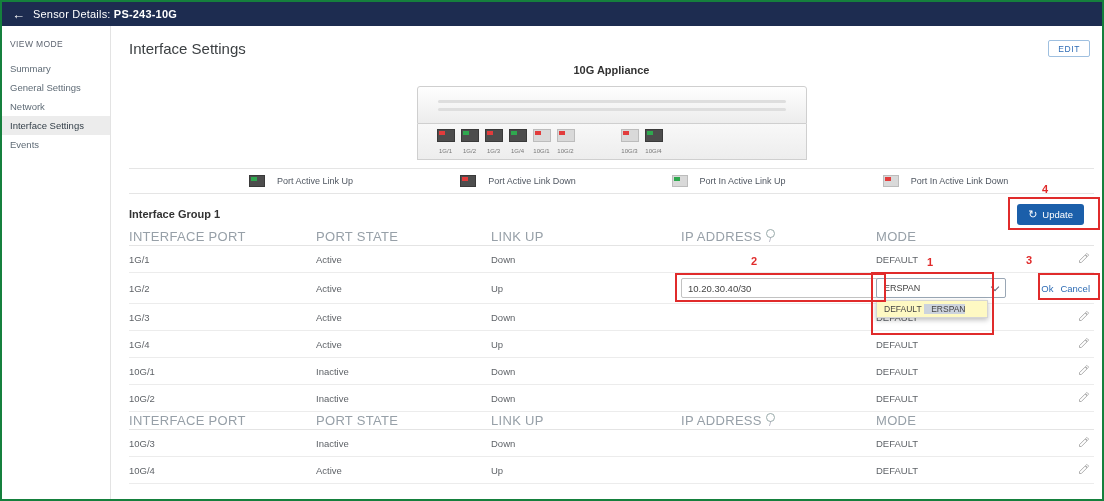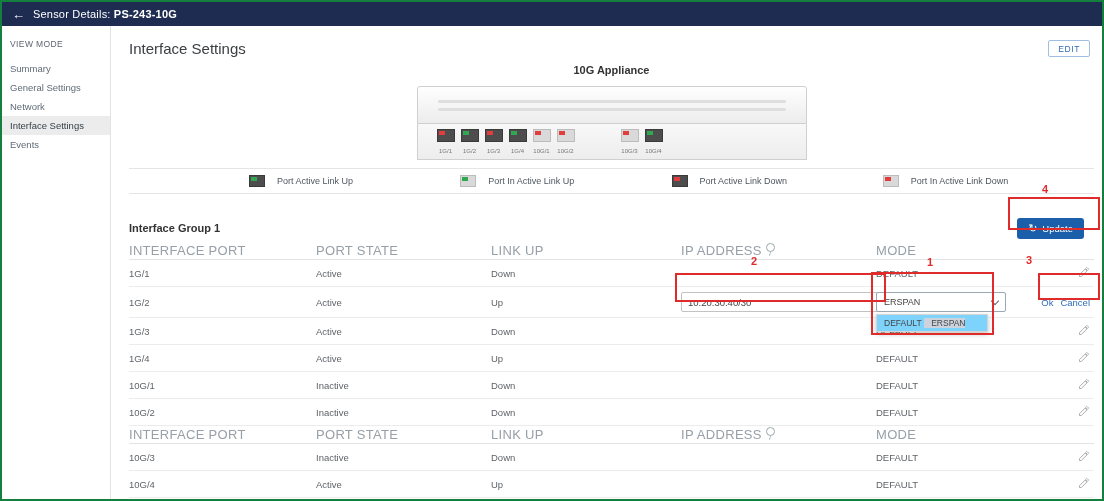--- a/index.html
+++ b/index.html
@@ -53,21 +53,21 @@
   .down .led { background:#e23c3c; }
   .pcell .plabel { display:block; font-size:6px; color:#777; margin-top:2px; }
 
   .legend { margin-top:8px; height:26px; border-top:1px solid #e5e5e5;
             border-bottom:1px solid #e5e5e5; display:flex; align-items:center;
             padding-left:120px; }
   .legend-item { flex:1; display:flex; align-items:center; gap:12px; font-size:9px; color:#4f5660; }
   .legend-item .port { width:16px; height:12px; }
 
   .group-head { display:flex; justify-content:space-between; align-items:center;
-                margin-top:20px; height:28px; padding-right:10px; }
+                margin-top:6px; height:28px; padding-right:10px; }
   .group-head h2 { font-size:11px; color:#333; }
   .group-head.second { height:24px; margin-top:6px; }
   .update-btn { display:flex; align-items:center; gap:5px; height:21px; padding:0 11px;
                 background:#1b5faa; color:#fff; border:none; border-radius:3px;
                 font-size:9.5px; cursor:pointer; font-family:inherit; }
   .refresh-icon { font-size:11px; line-height:1; }
 
   .thead, .trow { display:grid; grid-template-columns:187px 175px 190px 195px 160px 1fr;
                   align-items:center; }
   .thead { height:18px; font-size:13px; color:#97a0a8; letter-spacing:.3px;
@@ -80,21 +80,21 @@
           margin-left:4px; text-align:center; vertical-align:-1px; }
   .info::after { content:"i"; font-size:7px; line-height:9px; color:#99a; font-style:italic; }
 
   .ip-input { width:198px; height:20px; border:1px solid #c2c2c2; border-radius:2px;
               padding:0 6px; font-size:9.5px; color:#444; font-family:inherit; }
   .select { position:relative; display:flex; align-items:center; width:130px; height:20px;
             border:1px solid #9aa7b5; border-radius:2px; background:#fff; padding:0 7px;
             font-size:9px; color:#444; cursor:pointer; }
   .chev { width:6px; height:6px; border-right:1px solid #667; border-bottom:1px solid #667;
           transform:rotate(45deg); margin-left:auto; margin-top:-3px; }
-  .options { position:absolute; top:21px; left:-1px; width:112px; background:#7dd3fc;
+  .options { position:absolute; top:21px; left:-1px; width:112px; background:#fef9c3;
              border:1px solid #d5d5d5; box-shadow:0 2px 5px rgba(0,0,0,.25); z-index:5; }
   .opt { height:16px; line-height:16px; padding-left:7px; font-size:8.5px; color:#444; cursor:pointer; }
   .opt.selected { background:#ccd3dd; }
   .link { font-size:9.5px; cursor:pointer; text-decoration:none; }
   .link.ok { color:#2f6db5; margin-right:7px; }
   .link.cancel { color:#2f6db5; }
 
   
   .abox { position:absolute; border:2px solid #e02b2b; z-index:9; pointer-events:none; }
   .alabel { position:absolute; color:#e02b2b; font-weight:bold; font-size:11px; z-index:9;
@@ -162,30 +162,30 @@
     </div>
 
     <div class="legend">
       <span class="legend-item">
           <span class="port active up">
             <i class="led"></i>
           </span>
           <span>Port Active Link Up</span>
         </span>
       <span class="legend-item">
+          <span class="port active down">
+            <i class="led"></i>
+          </span>
+          <span>Port Active Link Down</span>
+        </span>
+      <span class="legend-item">
           <span class="port inactive up">
             <i class="led"></i>
           </span>
           <span>Port In Active Link Up</span>
-        </span>
-      <span class="legend-item">
-          <span class="port active down">
-            <i class="led"></i>
-          </span>
-          <span>Port Active Link Down</span>
         </span>
       <span class="legend-item">
           <span class="port inactive down">
             <i class="led"></i>
           </span>
           <span>Port In Active Link Down</span>
         </span>
     </div>
 
     <div class="group-head">

